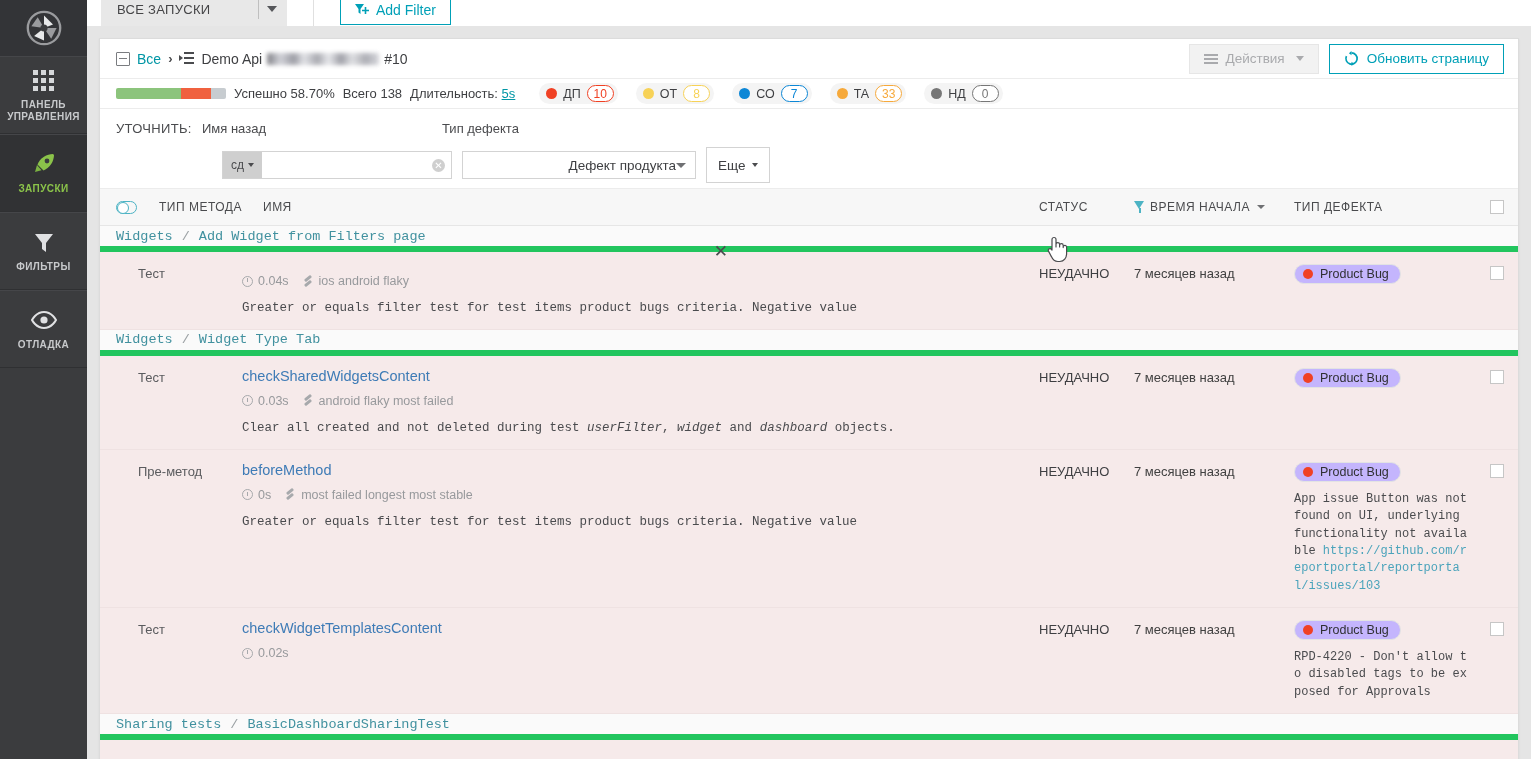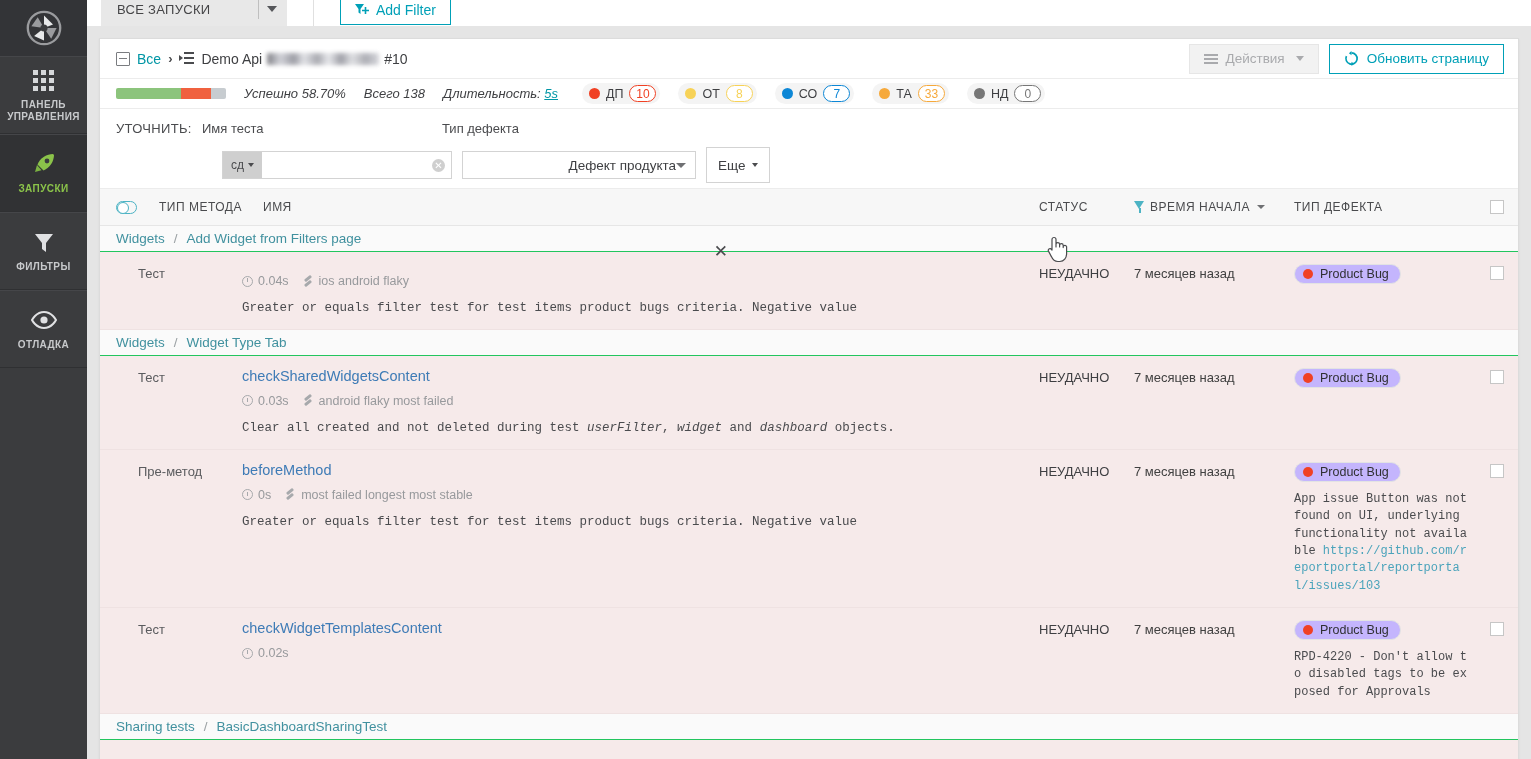--- a/index.html
+++ b/index.html
@@ -148,21 +148,21 @@
     height: 30px; flex: 0 0 30px;
     display: flex; align-items: center;
     padding: 0 16px; gap: 0;
     border-bottom: 1px solid #ececec;
     font-size: 13px; color: #3e3f42;
   }
   .pbar { width: 110px; height: 11px; display: flex; border-radius: 2px; overflow: hidden; }
   .pbar .seg-p { background:#8cc47c; }
   .pbar .seg-f { background:#f0613f; }
   .pbar .seg-s { background:#c7ccd0; }
-  .stat-txt { margin-left: 18px; white-space: nowrap; font-style: italic; }
+  .stat-txt { margin-left: 8px; white-space: nowrap; }
   .stat-txt a { color:#0096a5; text-decoration: underline; cursor:pointer; }
   .badges { display: flex; align-items: center; gap: 18px; margin-left: 24px; }
   .badge {
     display: flex; align-items: center; gap: 6px;
     background: #f4f4f4; border-radius: 11px;
     height: 21px; padding: 0 4px 0 7px;
     font-size: 12.5px; color: #3e3f42; cursor:pointer;
   }
   .badge .dot { width: 11px; height: 11px; border-radius: 50%; }
   .badge .cnt {
@@ -246,21 +246,22 @@
   .chkbox {
     width:14px;height:14px;border:1px solid #c6c6c6;background:#fff;cursor:pointer;
   }
 
   
   .tbody { flex: 1; min-height: 0; overflow: hidden; background:#fff;}
   .group-row {
     height: 26px; background:#fafafa;
     display:flex; align-items:center; gap:9px;
     padding: 0 16px; font-size: 13.5px;
-    border-bottom: 1px solid #22c55e;
+    border-bottom: 6px solid #22c55e;
+    font-family: Liberation Mono, monospace;
   }
   .group-row a { color:#41919f; cursor:pointer; }
   .group-row .gsep { color:#9aa0a3; }
   .trow {
     display:flex; background:#f6eaea;
     border-bottom: 1px solid #efe2e2;
     padding: 12px 14px 12px 16px;
     min-height: 56px;
   }
   .c-mtype { width: 104px; margin-left: 22px; font-size: 13px; color:#5a5b5e; padding-top:2px;}
@@ -471,21 +472,21 @@
             <span class="dot" id="dot4" style="background: rgb(119, 119, 119);"></span>
             <span>НД</span>
             <span class="cnt" id="cnt4" style="border: 1px solid rgb(119, 119, 119); color: rgb(119, 119, 119);">0</span>
           </div>
         </div>
       </div>
 
       <div class="refine">
         <div class="refine-labels">
           <span class="rf-word">УТОЧНИТЬ:</span>
-          <span class="rf-l1">Имя теста</span>
+          <span class="rf-l1">Имя назад</span>
           <span class="rf-l2">Тип дефекта</span>
         </div>
         <div class="refine-ctrls">
           <div class="inp-group">
             <span class="inp-prefix">
               <span>сд</span>
               <span class="cv-xs"></span>
             </span>
             <span class="inp-field">
               <input type="text" value="" placeholder="" style="">

